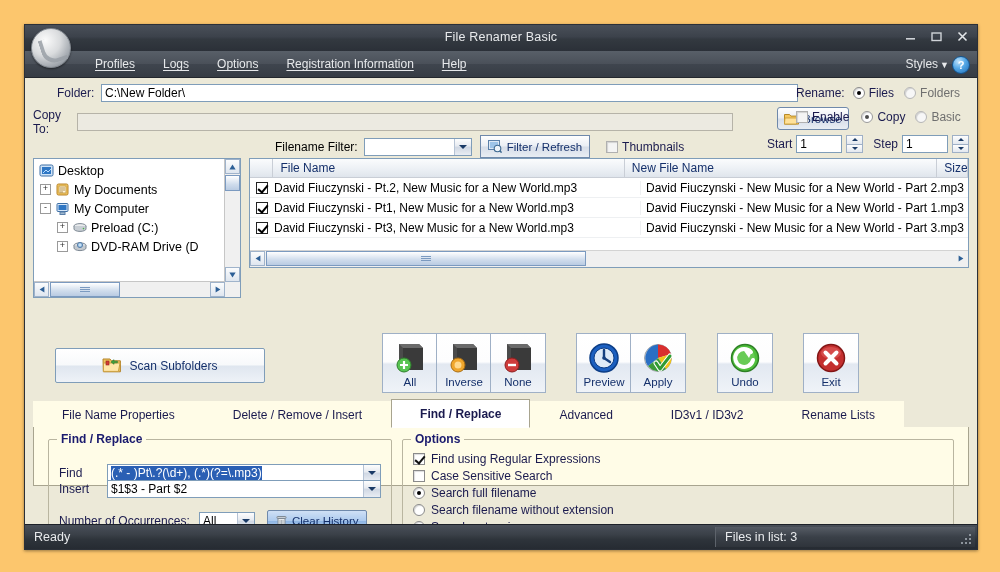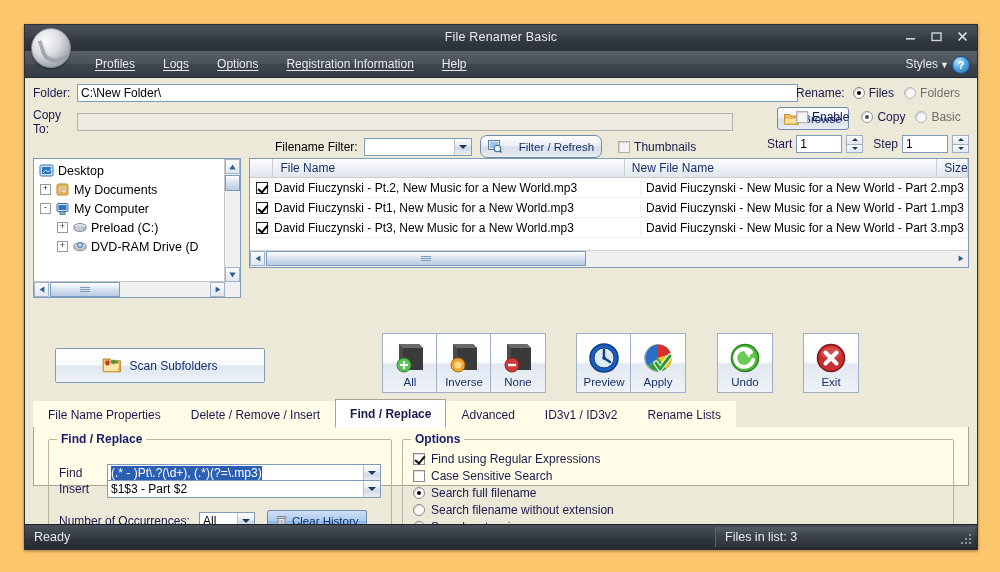--- a/index.html
+++ b/index.html
@@ -65,21 +65,21 @@
     flex:1 1 auto;background:#ece9d8;position:relative;padding:0;overflow:hidden;
   }
   label.lbl{color:#1a1a4e;font-size:12px;}
   .tfield{
     background:#fff;border:1px solid #7f9db9;height:18px;font-size:12px;color:#000;
     padding:1px 3px;box-sizing:border-box;font-family:"Liberation Sans",sans-serif;
   }
   .tfield.disabled{background:#eceae1;border-color:#b6b3a8;}
   
   .folder-row{position:absolute;left:8px;top:6px;width:765px;display:flex;align-items:center;}
-  .folder-row .lbl{width:44px;}
+  .folder-row .lbl{width:44px;margin-left:24px;}
   .folder-row .tfield{flex:1 1 auto;}
   .copy-row{position:absolute;left:8px;top:30px;width:700px;display:flex;align-items:center;}
   .copy-row .lbl{width:44px;}
   .copy-row .tfield{flex:1 1 auto;}
 
   
   .rename-box{position:absolute;right:6px;top:5px;width:175px;}
   .rename-line{display:flex;align-items:center;height:20px;}
   .rename-line .lbl{color:#1a1a4e;}
   .radio{
@@ -124,21 +124,21 @@
     background:linear-gradient(to bottom,#fdfdfd,#e6eaf0 45%,#cfd7e3 50%,#e9edf3);
     border-left:1px solid #b6c3d4;display:flex;align-items:center;justify-content:center;flex:0 0 auto;
   }
   .combo .arrowbtn i{
     display:block;width:0;height:0;border-left:4px solid transparent;border-right:4px solid transparent;
     border-top:4px solid #1a3a66;
   }
   .filter-btn{
     height:21px;padding:0 7px;margin-left:8px;
     background:linear-gradient(to bottom,#fefefe 0%,#eaeef4 48%,#d6dde8 52%,#e8edf3 100%);
-    border:1px solid #6f89ab;border-radius:7px;display:flex;align-items:center;gap:17px;
+    border:1px solid #6f89ab;border-radius:0;display:flex;align-items:center;gap:5px;
     font-size:11.5px;color:#15306b;cursor:default;
   }
   .start-step{position:absolute;right:8px;top:57px;display:flex;align-items:center;gap:4px;font-size:12px;color:#1a1a4e;}
   .spin{
     width:17px;height:18px;display:flex;flex-direction:column;flex:0 0 auto;
   }
   .spin div{
     flex:1;background:linear-gradient(to bottom,#fdfdfd,#e3e8ef);
     border:1px solid #9fb0c6;display:flex;align-items:center;justify-content:center;
   }
@@ -217,21 +217,21 @@
   }
   .bigbtn .cap{position:absolute;bottom:4px;font-size:11.5px;color:#15306b;}
   .bigbtn .ic{height:36px;display:flex;align-items:center;justify-content:center;}
 
   
   .tabstrip{
     position:absolute;left:8px;top:322px;right:8px;height:28px;
     border-bottom:1px solid #a8a48f;display:flex;align-items:flex-end;
   }
   .tab{
-    height:26px;padding:0 14px;display:flex;align-items:center;font-size:12px;color:#1a1a4e;
+    height:26px;padding:0 28px;display:flex;align-items:center;font-size:12px;color:#1a1a4e;
     background:#fffce7;border:1px solid transparent;border-bottom:none;cursor:default;
   }
   .tab.active{
     background:#fff;border:1px solid #a8a48f;border-bottom:1px solid #fff;font-weight:bold;
     position:relative;z-index:2;height:27px;
   }
   .tabpage{
     position:absolute;left:8px;top:349px;right:8px;bottom:38px;background:#fffce7;
     border:1px solid #a8a48f;border-top:none;box-sizing:border-box;
   }

